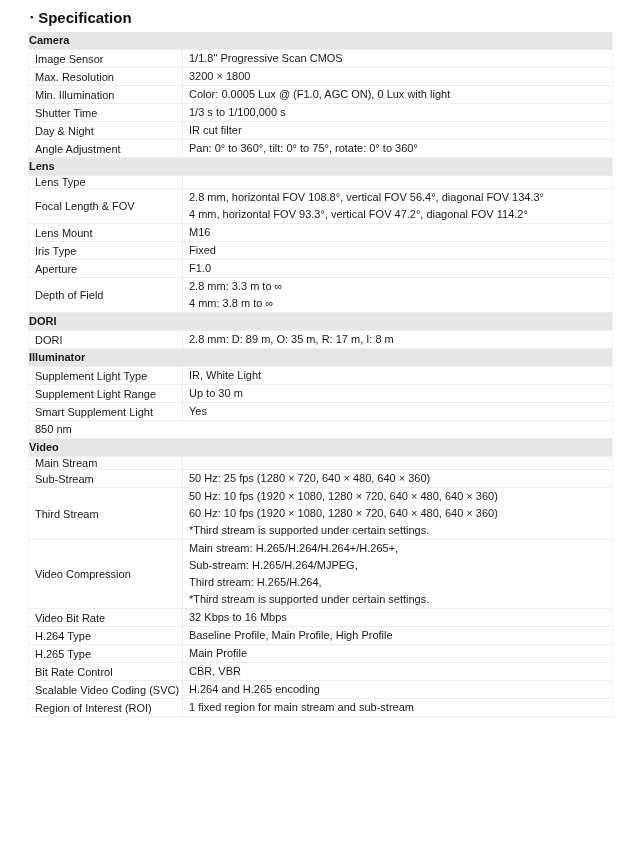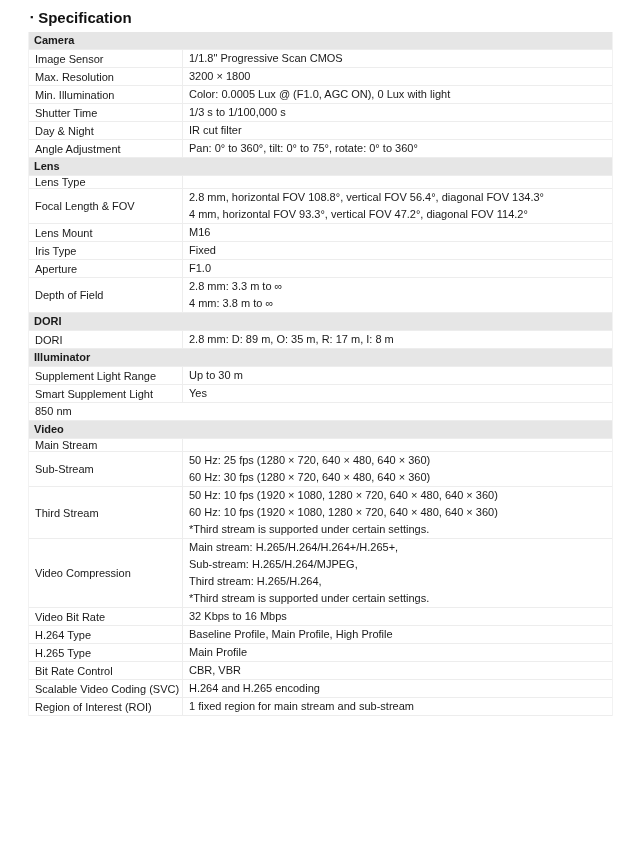--- a/index.html
+++ b/index.html
@@ -39,21 +39,20 @@
     width: 585px;
     font-size: 11px;
     border-left: 1px solid #f2f2f2;
     border-right: 1px solid #f2f2f2;
     box-sizing: border-box;
   }
   .section-header {
     background: #e6e6e6;
     font-weight: bold;
     line-height: 17px;
-    padding-left: 5px;
     border-bottom: 1px solid #ededed;
     color: #1a1a1a;
   }
   .spec-row {
     display: flex;
     border-bottom: 1px solid #ededed;
     background: #ffffff;
   }
   .label-cell {
     width: 154px;
@@ -161,20 +160,26 @@
       </div>
       <div class="section-header">DORI</div>
       <div class="spec-row">
         <div class="label-cell">DORI</div>
         <div class="value-cell">
           <div class="value-line">2.8 mm: D: 89 m, O: 35 m, R: 17 m, I: 8 m</div>
         </div>
       </div>
       <div class="section-header">Illuminator</div>
       <div class="spec-row">
+        <div class="label-cell">Supplement Light Type</div>
+        <div class="value-cell">
+          <div class="value-line">IR, White Light</div>
+        </div>
+      </div>
+      <div class="spec-row">
         <div class="label-cell">Supplement Light Range</div>
         <div class="value-cell">
           <div class="value-line">Up to 30 m</div>
         </div>
       </div>
       <div class="spec-row">
         <div class="label-cell">Smart Supplement Light</div>
         <div class="value-cell">
           <div class="value-line">Yes</div>
         </div>
@@ -185,21 +190,20 @@
         </div>
       </div>
       <div class="section-header">Video</div>
       <div class="spec-row">
         <div class="label-cell">Main Stream</div>
       </div>
       <div class="spec-row">
         <div class="label-cell">Sub-Stream</div>
         <div class="value-cell">
           <div class="value-line">50 Hz: 25 fps (1280 × 720, 640 × 480, 640 × 360)</div>
-          <div class="value-line">60 Hz: 30 fps (1280 × 720, 640 × 480, 640 × 360)</div>
         </div>
       </div>
       <div class="spec-row">
         <div class="label-cell">Third Stream</div>
         <div class="value-cell">
           <div class="value-line">50 Hz: 10 fps (1920 × 1080, 1280 × 720, 640 × 480, 640 × 360)</div>
           <div class="value-line">60 Hz: 10 fps (1920 × 1080, 1280 × 720, 640 × 480, 640 × 360)</div>
           <div class="value-line">*Third stream is supported under certain settings.</div>
         </div>
       </div>

